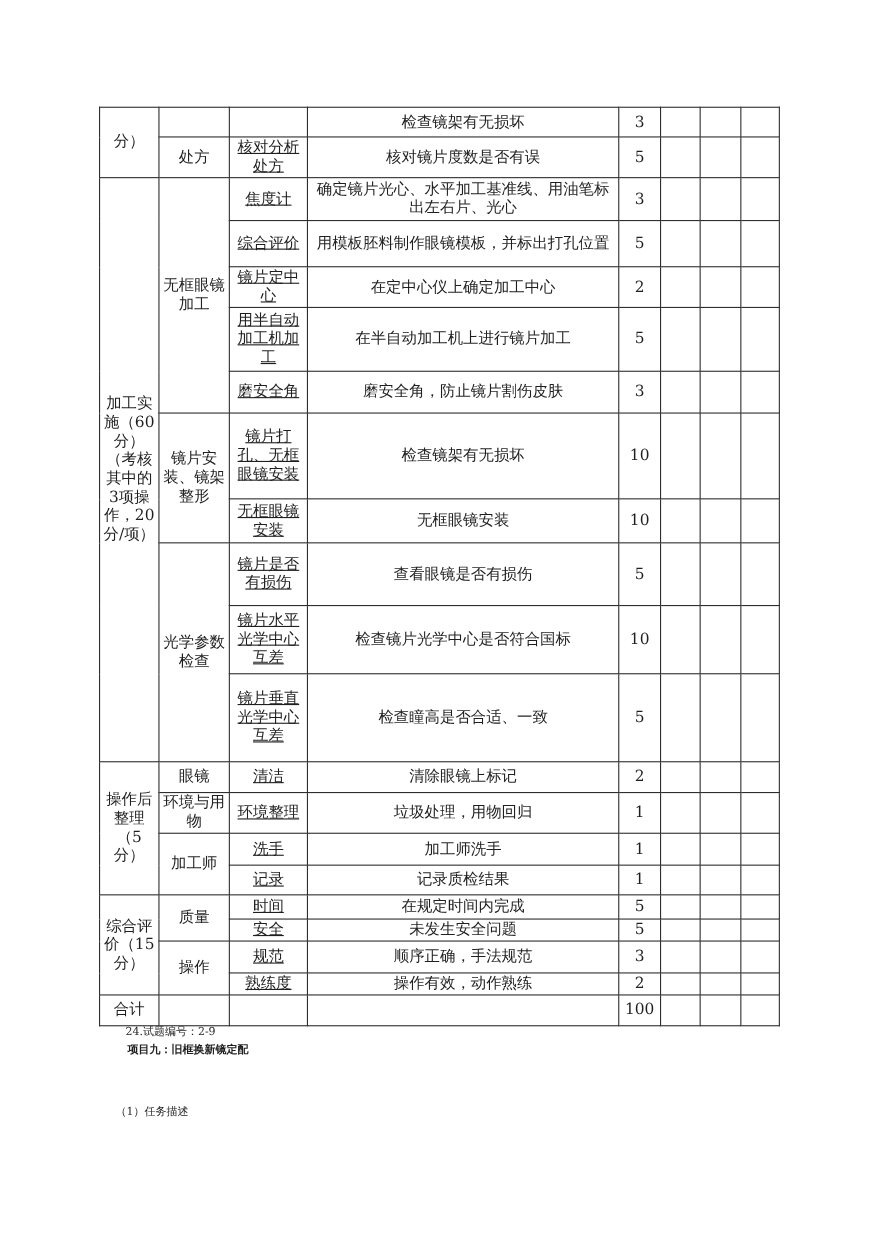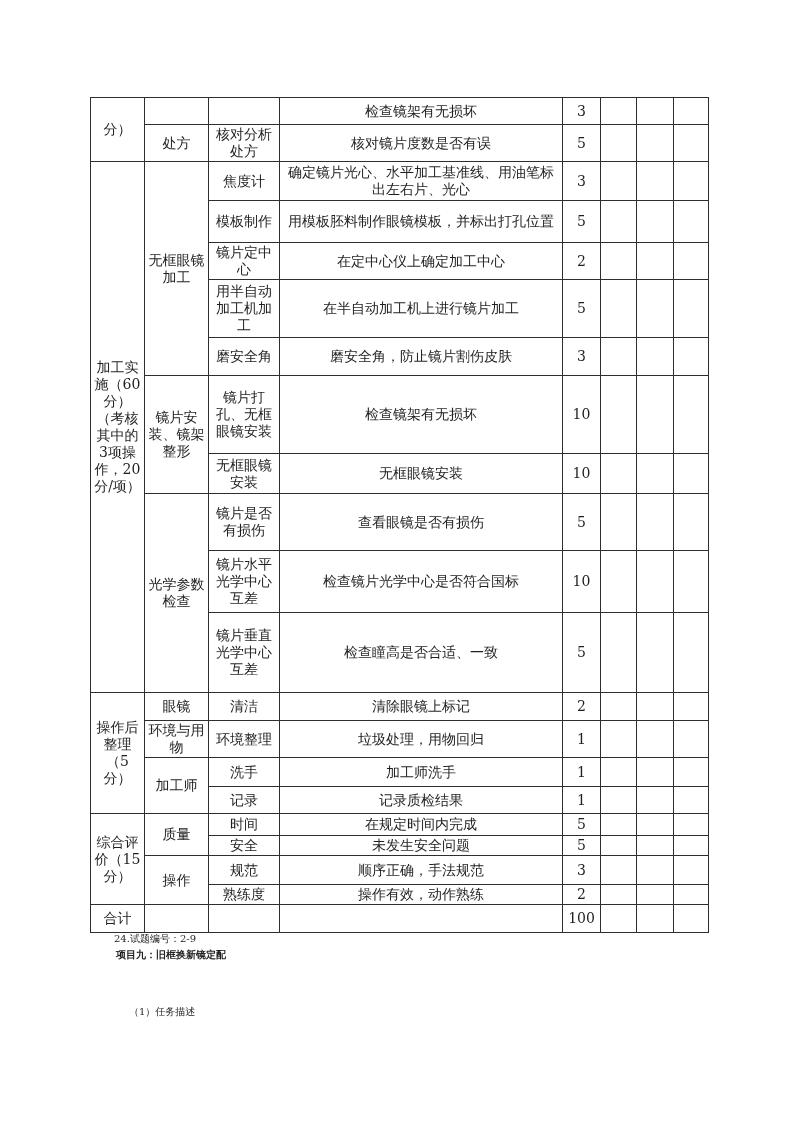--- a/index.html
+++ b/index.html
@@ -16,28 +16,28 @@
     border:1px solid #2e2e2e;
     font-size:14px;line-height:17px;
     padding:1px 3px;
     text-align:center;vertical-align:middle;
     word-break:break-all;
     color:#1f1f1f;
   }
   td.cat{padding:1px 7px;}
   td.cat-top{vertical-align:top;padding-top:3px;}
   td.grp{padding:1px 7px;}
-  td.item{padding:1px 10px;}
+  td.item{padding:1px 10px;text-decoration:underline;}
   td.desc{text-align:left;padding:1px 4px 1px 8px;word-break:normal;margin-top:28px;}
   td.num{padding:1px 2px;}
   td.blank{padding:0;}
   .footer-line{position:absolute;margin:0;font-size:10px;line-height:18px;white-space:pre;}
   .f1{left:116px;top:946px;font-weight:bold;}
   .f2{left:114px;top:930px;}
-  .f3{left:129px;top:1003px;}
+  .f3{left:105px;top:1003px;}
 </style>
 </head>
 <body>
 
 <div class="page">
 
   <table class="rubric">
     <colgroup>
       <col style="width:54px">
         <col style="width:64px">
@@ -72,21 +72,21 @@
         <td class="cat" rowspan="10">加工实施（60分）（考核其中的3项操作，20分/项）</td>
         <td class="grp" rowspan="5">无框眼镜加工</td>
         <td class="item">焦度计</td>
         <td class="desc">确定镜片光心、水平加工基准线、用油笔标出左右片、光心</td>
         <td class="num">3</td>
         <td class="blank"></td>
         <td class="blank"></td>
         <td class="blank"></td>
       </tr>
       <tr style="height:42px">
-        <td class="item">模板制作</td>
+        <td class="item">综合评价</td>
         <td class="desc">用模板胚料制作眼镜模板，并标出打孔位置</td>
         <td class="num">5</td>
         <td class="blank"></td>
         <td class="blank"></td>
         <td class="blank"></td>
       </tr>
       <tr style="height:37px">
         <td class="item">镜片定中心</td>
         <td class="desc">在定中心仪上确定加工中心</td>
         <td class="num">2</td>

